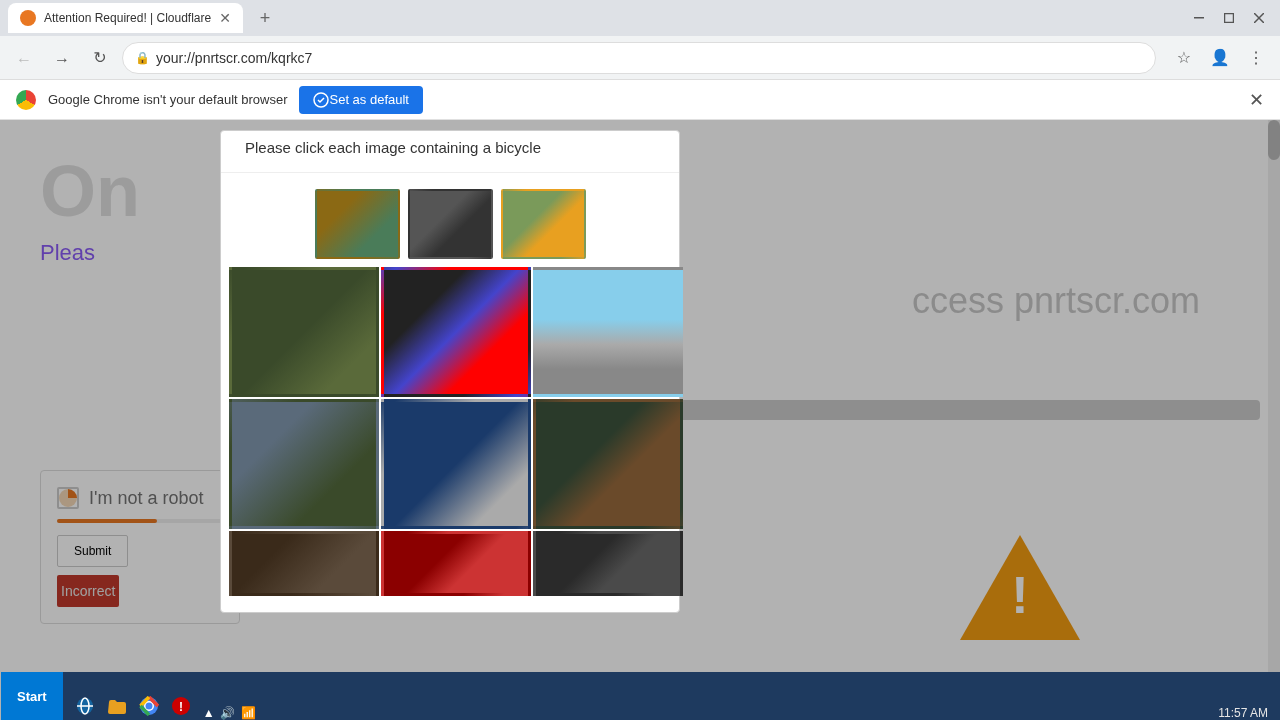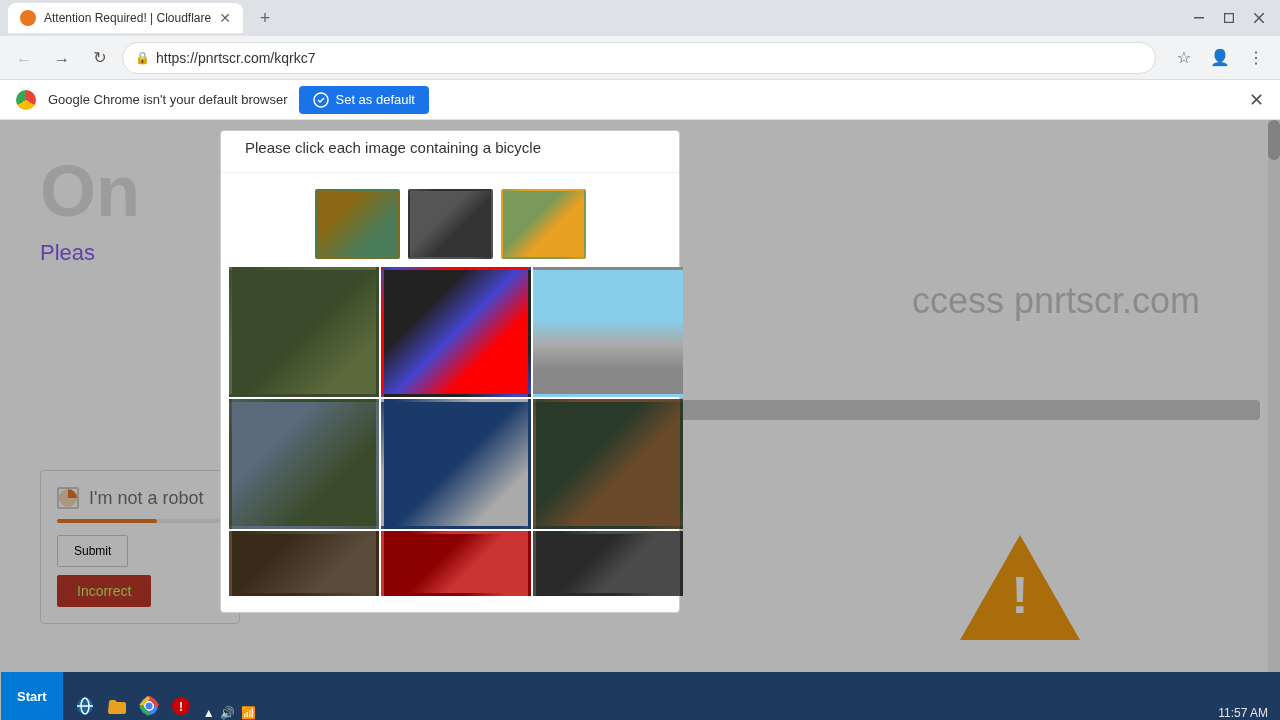--- a/index.html
+++ b/index.html
@@ -18,21 +18,21 @@
     .win-btn svg { width: 10px; height: 10px; }
 
     .nav-bar { background: #f1f3f4; height: 44px; display: flex; align-items: center; padding: 0 8px; gap: 6px; border-bottom: 1px solid #ddd; }
     .nav-btn { width: 32px; height: 32px; border: none; background: none; cursor: pointer; display: flex; align-items: center; justify-content: center; border-radius: 50%; color: #555; font-size: 16px; }
     .nav-btn.disabled { color: #bbb; cursor: default; }
     .address-bar { flex: 1; height: 32px; background: white; border: 1px solid #ddd; border-radius: 16px; display: flex; align-items: center; padding: 0 12px; font-size: 14px; color: #333; }
     .address-bar .lock-icon { color: #666; margin-right: 6px; font-size: 12px; }
     .nav-right { display: flex; gap: 4px; margin-left: 6px; }
 
     .info-bar { background: white; height: 40px; display: flex; align-items: center; padding: 0 16px; gap: 12px; border-bottom: 1px solid #e0e0e0; font-size: 13px; color: #333; }
-    .set-default-btn { background: #1a73e8; color: white; border: none; border-radius: 4px; padding: 6px 14px; font-size: 13px; cursor: pointer; display: flex; align-items: center; gap: 6px; }
+    .set-default-btn { background: #1a73e8; color: white; border: none; border-radius: 4px; padding: 6px 14px; font-size: 13px; cursor: pointer; display: flex; align-items: center; }
     .chrome-logo { width: 20px; height: 20px; border-radius: 50%; background: conic-gradient(#ea4335 120deg, #fbbc05 120deg 240deg, #34a853 240deg); }
     .close-info { margin-left: auto; cursor: pointer; color: #555; font-size: 18px; }
 
     
     .page-content { flex: 1; background: white; position: relative; overflow: hidden; }
     .page-bg { position: absolute; top: 0; left: 0; right: 0; bottom: 0; background: white; }
     .page-title-bg { position: absolute; top: 30px; left: 40px; font-size: 72px; font-weight: bold; color: #e0e0e0; }
     .page-subtitle-bg { position: absolute; top: 120px; left: 40px; font-size: 22px; color: #8b5cf6; }
     .page-text-bg { position: absolute; top: 160px; right: 80px; font-size: 36px; color: #c8c8c8; }
 
@@ -48,21 +48,21 @@
 
     
     .cf-left { position: absolute; top: 350px; left: 40px; width: 200px; background: white; border: 1px solid #ddd; border-radius: 4px; padding: 16px; z-index: 5; }
     .cf-checkbox-row { display: flex; align-items: center; gap: 10px; }
     .cf-checkbox { width: 22px; height: 22px; border: 2px solid #ccc; border-radius: 2px; background: white; display: flex; align-items: center; justify-content: center; }
     .cf-spinner { width: 18px; height: 18px; border-radius: 50%; background: conic-gradient(#e87722 90deg, #f5d9b8 90deg); }
     .cf-label { font-size: 18px; color: #737373; }
     .cf-progress { margin-top: 10px; height: 4px; background: #eee; border-radius: 2px; }
     .cf-progress-bar { height: 100%; width: 60%; background: #e87722; border-radius: 2px; }
     .submit-btn { margin-top: 12px; background: white; border: 1px solid #ccc; padding: 8px 16px; font-size: 12px; cursor: pointer; border-radius: 2px; display: block; }
-    .incorrect-btn { margin-top: 8px; background: #c0392b; color: #bef264; border: none; padding: 8px 20px; font-size: 14px; cursor: pointer; border-radius: 2px; display: block; }
+    .incorrect-btn { margin-top: 8px; background: #c0392b; color: #e5e5e5; border: none; padding: 8px 4px; font-size: 14px; cursor: pointer; border-radius: 2px; display: block; }
 
     
     .warning-icon { position: absolute; bottom: 80px; right: 200px; z-index: 5; }
     .warning-triangle { width: 120px; height: 105px; background: transparent; position: relative; }
     .warning-triangle::before { content: ''; position: absolute; bottom: 0; left: 0; width: 0; height: 0; border-left: 60px solid transparent; border-right: 60px solid transparent; border-bottom: 105px solid #f39c12; }
     .warning-exclaim { position: absolute; bottom: 15px; left: 50%; transform: translateX(-50%); color: white; font-size: 52px; font-weight: bold; z-index: 6; }
 
     
     .anyrun-watermark { position: absolute; bottom: 90px; right: 60px; display: flex; align-items: center; gap: 6px; z-index: 5; }
     .anyrun-text { font-size: 22px; font-weight: bold; color: #ccc; letter-spacing: 1px; }
@@ -132,21 +132,21 @@
       </div>
     </div>
   </div>
 
   <div class="nav-bar">
     <button class="nav-btn disabled">←</button>
     <button class="nav-btn">→</button>
     <button class="nav-btn">↻</button>
     <div class="address-bar">
       <span class="lock-icon">🔒</span>
-      <span>https://pnrtscr.com/kqrkc7</span>
+      <span>your://pnrtscr.com/kqrkc7</span>
     </div>
     <div class="nav-right">
       <div class="nav-btn">☆</div>
       <div class="nav-btn">👤</div>
       <div class="nav-btn">⋮</div>
     </div>
   </div>
 
   <div class="info-bar">
     <div class="chrome-logo"></div>

